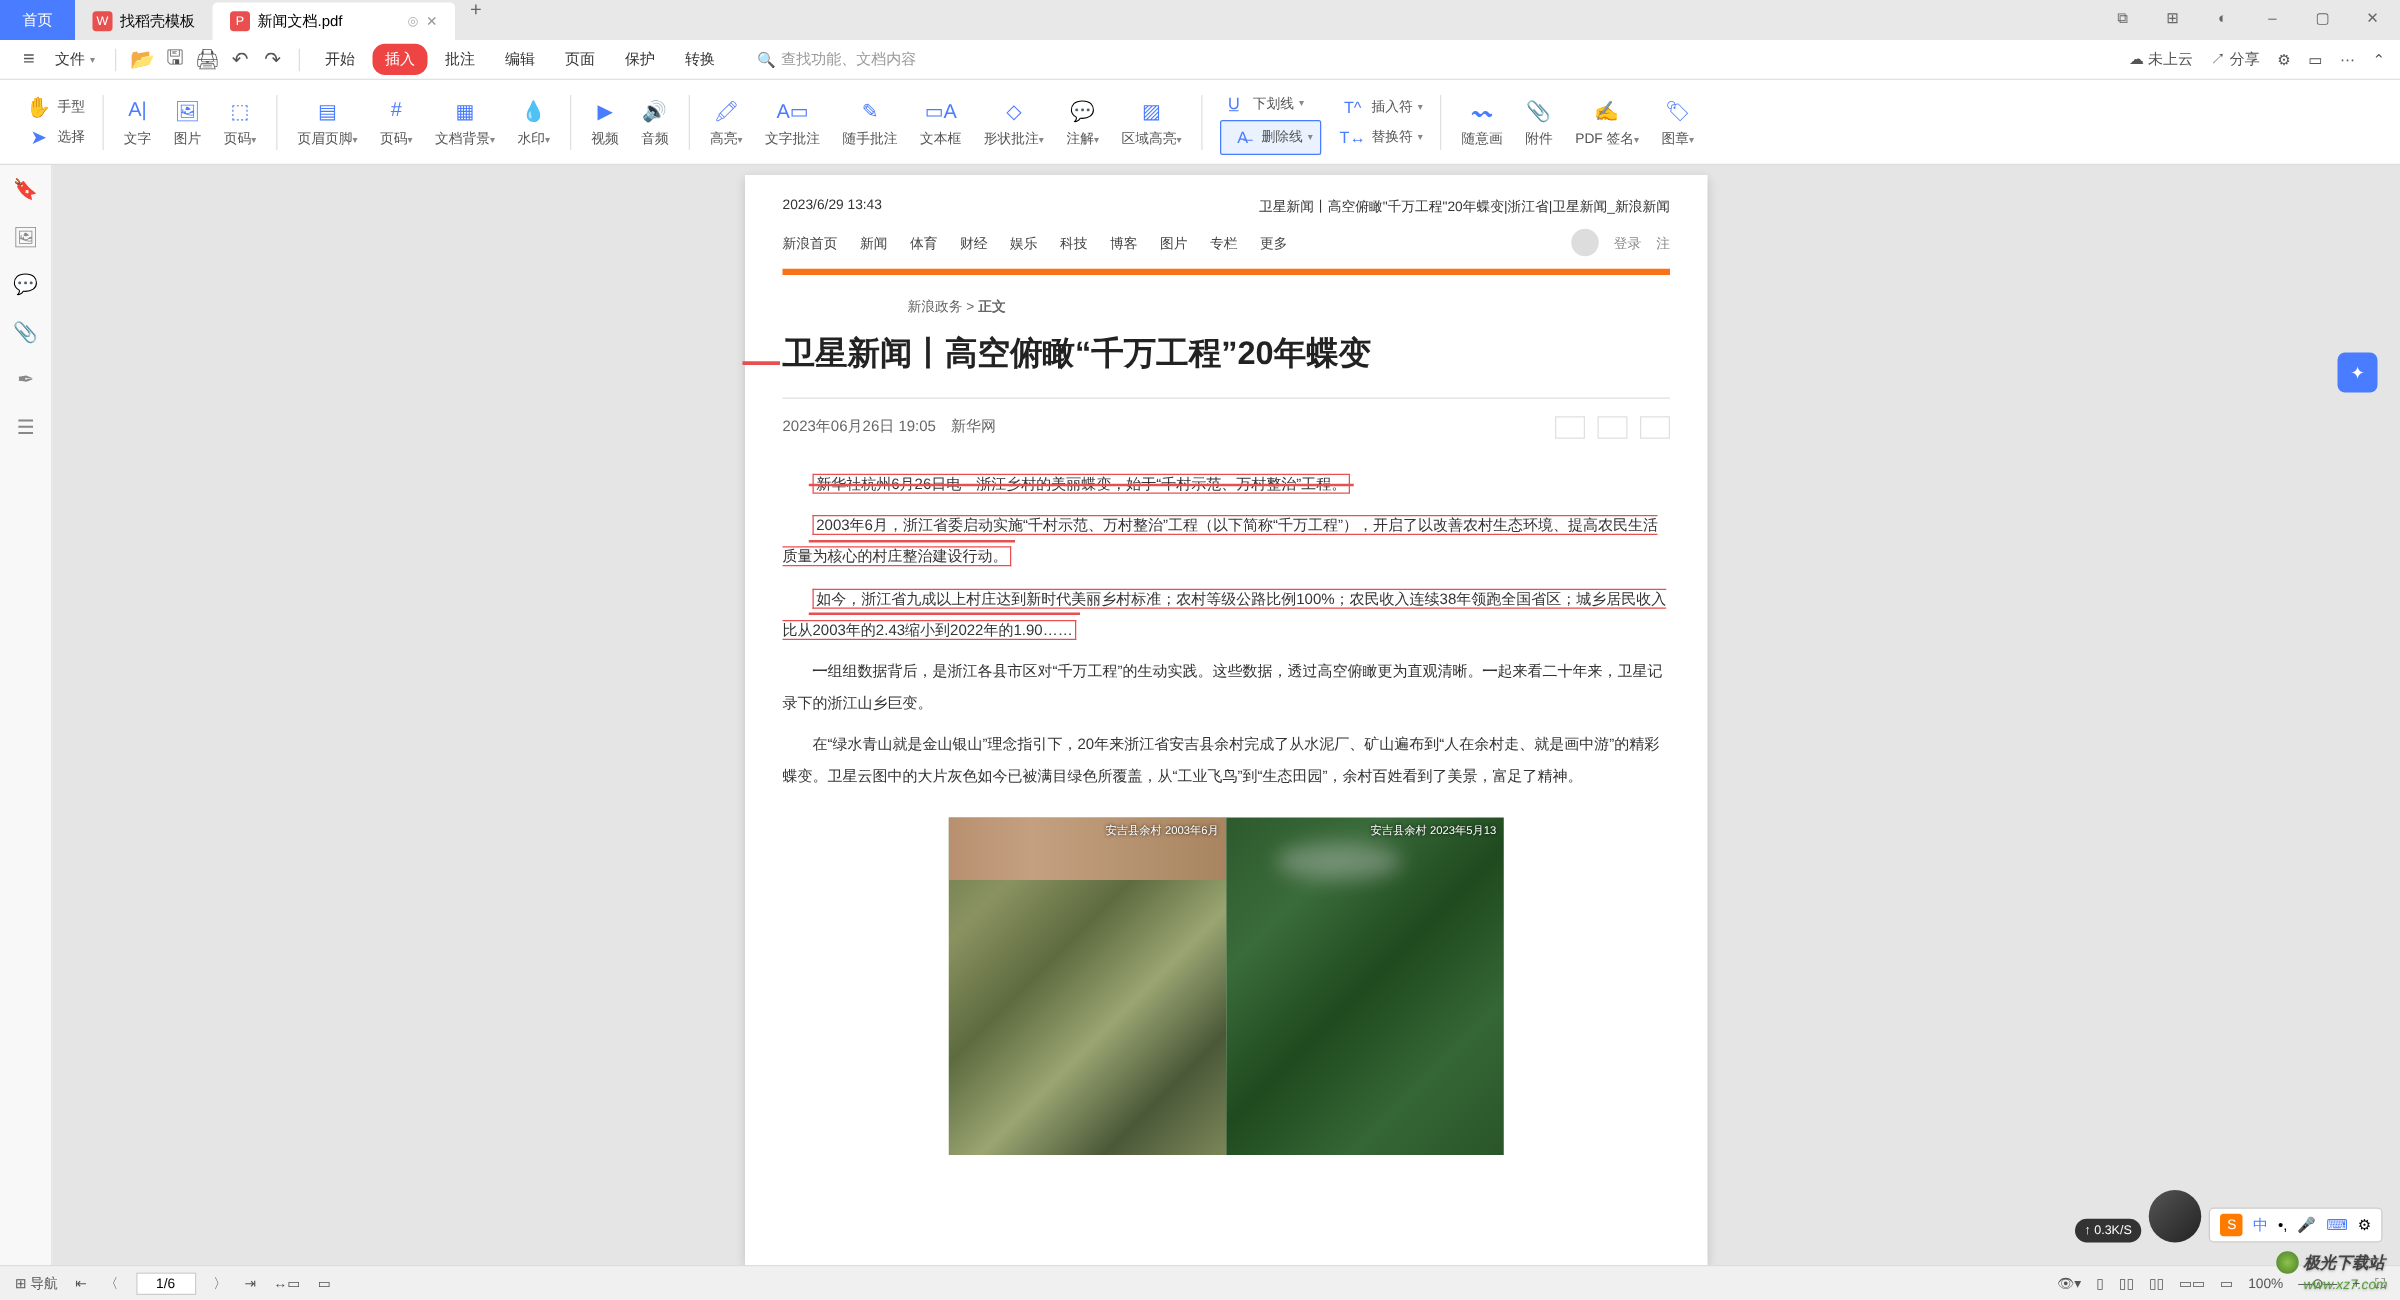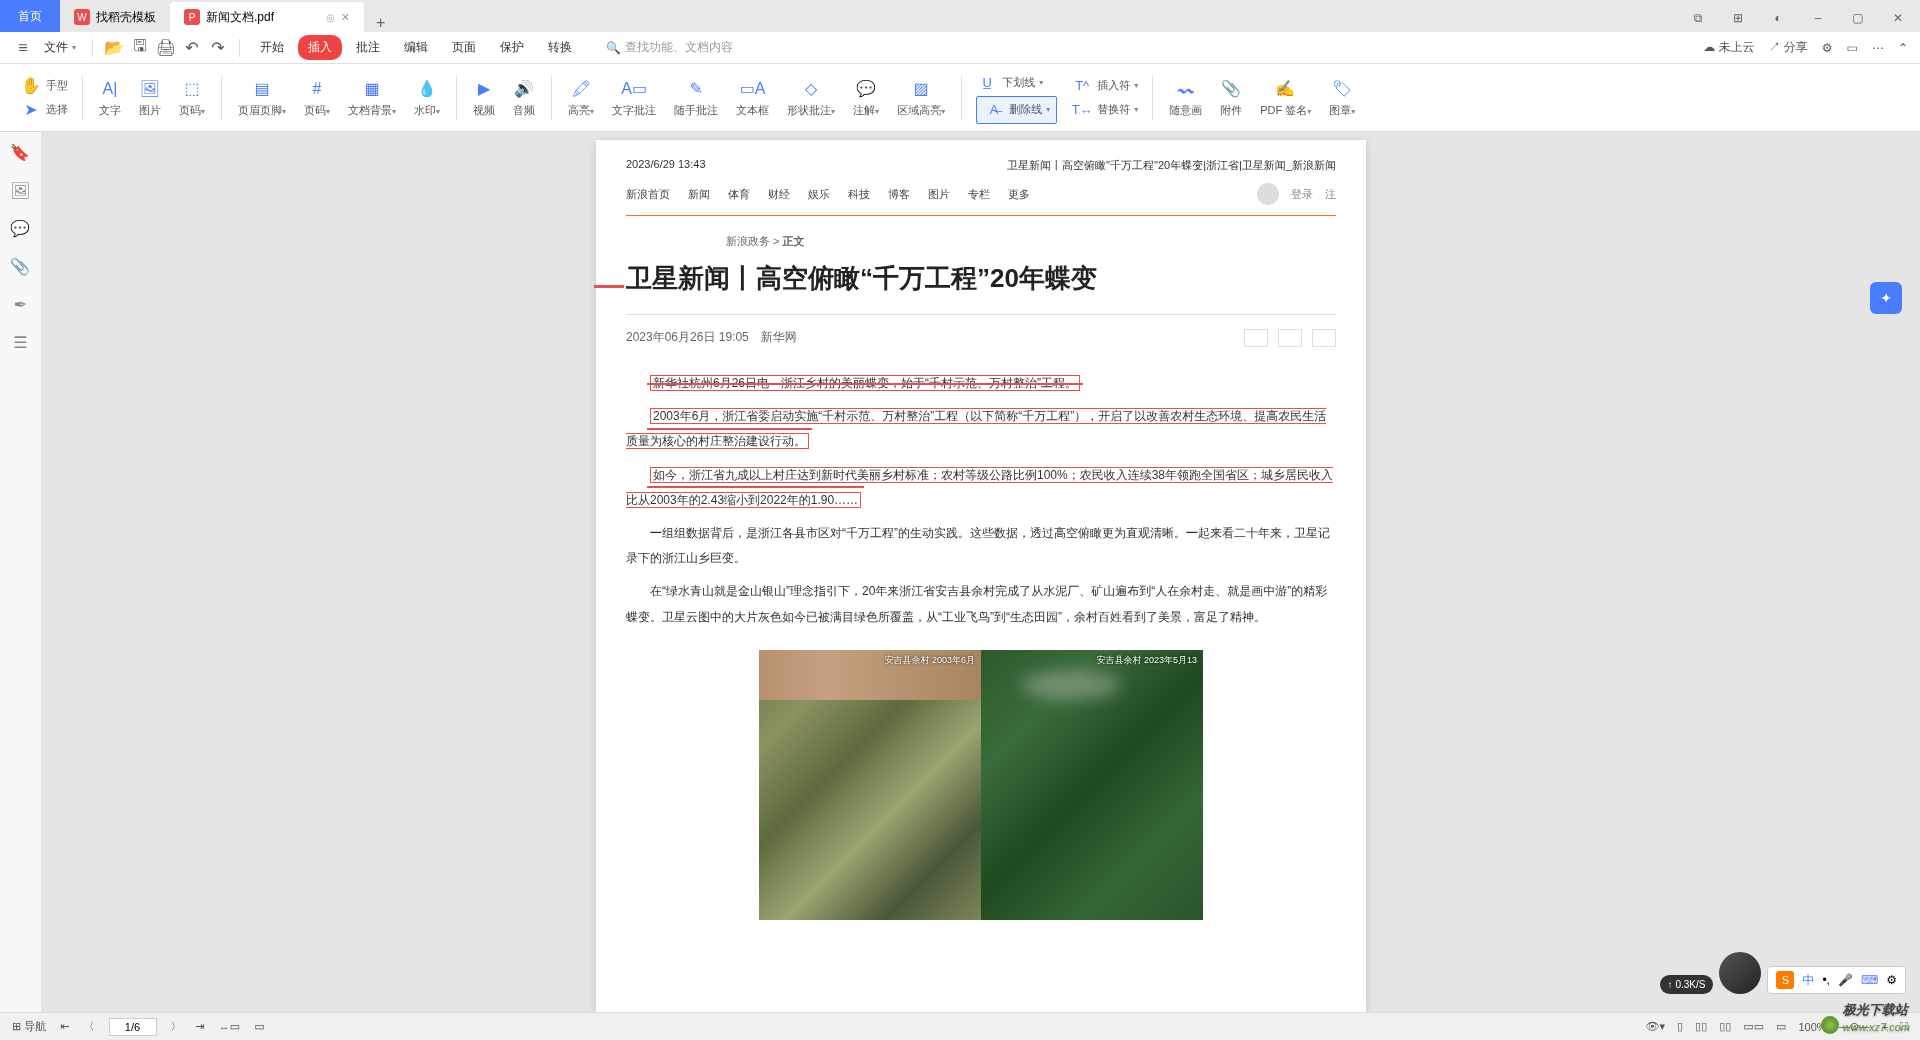--- a/index.html
+++ b/index.html
@@ -1,19 +1,19 @@
 <!DOCTYPE html>
 <html><head>
 <meta charset="utf-8">
 <style>
 * { margin: 0; padding: 0; box-sizing: border-box; font-family: "Microsoft YaHei", "PingFang SC", sans-serif; }
 body { background: #f5f5f5; width: 1920px; height: 1040px; overflow: hidden; position: relative; }
 
 
-.titlebar { height: 32px; background: #e8e8e8; display: flex; align-items: flex-end; }
+.titlebar { height: 32px; background: #e8e8e8; display: flex; align-items: flex-start; }
 .tab-home { background: #4a7cff; color: #fff; padding: 0 18px; height: 32px; display: flex; align-items: center; font-size: 12px; }
 .tab-doc { background: #fff; padding: 0 14px; height: 30px; margin-top: 2px; display: flex; align-items: center; font-size: 12px; gap: 6px; border-top-left-radius: 4px; border-top-right-radius: 4px; }
 .tab-doc.inactive { background: transparent; }
 .tab-close { color: #999; font-size: 11px; }
 .tab-add { padding: 0 12px; color: #666; font-size: 16px; }
 .titlebar-right { margin-left: auto; display: flex; gap: 12px; padding-right: 8px; align-items: center; }
 .win-btn { width: 28px; height: 28px; display: flex; align-items: center; justify-content: center; color: #666; font-size: 12px; }
 
 
 .menubar { height: 32px; background: #fff; display: flex; align-items: center; padding: 0 12px; border-bottom: 1px solid #e0e0e0; gap: 4px; }
@@ -37,21 +37,21 @@
 .highlighted-tool { border: 1px solid #4a7cff; background: #eaf2ff; padding: 2px 6px; border-radius: 2px; }
 
 
 .left-sidebar { position: absolute; left: 0; top: 132px; width: 42px; height: calc(100% - 132px - 28px); background: #f8f8f8; border-right: 1px solid #e0e0e0; display: flex; flex-direction: column; align-items: center; padding-top: 10px; gap: 18px; }
 .side-icon { width: 20px; height: 20px; color: #888; display: flex; align-items: center; justify-content: center; font-size: 16px; }
 
 
 .doc-area { position: absolute; left: 42px; top: 132px; right: 0; bottom: 28px; background: #e5e5e5; overflow: hidden; display: flex; justify-content: center; }
 .page { width: 770px; background: #fff; margin-top: 8px; box-shadow: 0 2px 8px rgba(0,0,0,0.15); padding: 18px 30px; position: relative; }
 .page-header { display: flex; justify-content: space-between; font-size: 11px; color: #333; padding-bottom: 4px; }
-.page-nav { display: flex; gap: 18px; font-size: 11px; color: #444; padding: 6px 0 10px; align-items: center; border-bottom: 1px solid #f97316; }
+.page-nav { display: flex; gap: 18px; font-size: 11px; color: #444; padding: 6px 0 10px; align-items: center; border-bottom: 5px solid #f97316; }
 .page-nav .right { margin-left: auto; display: flex; gap: 12px; align-items: center; color: #888; }
 .avatar-circle { width: 22px; height: 22px; border-radius: 50%; background: #ddd; }
 .breadcrumb { font-size: 11px; color: #666; padding: 18px 0 8px 100px; }
 .article-title { font-size: 26px; font-weight: bold; color: #222; padding: 4px 0 18px; border-bottom: 1px solid #e0e0e0; position: relative; }
 .red-mark { position: absolute; left: -32px; top: 28px; width: 30px; height: 3px; background: #e94f4f; }
 .article-meta { font-size: 12px; color: #666; padding: 14px 0 20px; display: flex; justify-content: space-between; }
 .article-meta .boxes { display: flex; gap: 10px; }
 .meta-box { width: 24px; height: 18px; border: 1px solid #e0e0e0; }
 .para { font-size: 12px; color: #333; line-height: 2.1; padding: 4px 0; text-indent: 2em; }
 .strike-wrap { position: relative; display: inline; }
@@ -71,21 +71,21 @@
 .speed-badge { background: #333; color: #fff; font-size: 10px; padding: 4px 8px; border-radius: 10px; }
 .ime-bar { background: #fff; border: 1px solid #ccc; border-radius: 4px; display: flex; gap: 8px; padding: 4px 8px; font-size: 12px; align-items: center; }
 .circ { width: 42px; height: 42px; border-radius: 50%; background: linear-gradient(135deg,#555,#222); }
 
 
 .statusbar { position: absolute; left: 0; right: 0; bottom: 0; height: 28px; background: #f0f0f0; border-top: 1px solid #ddd; display: flex; align-items: center; padding: 0 12px; font-size: 11px; color: #555; gap: 14px; }
 .statusbar .right { margin-left: auto; display: flex; align-items: center; gap: 12px; }
 .page-input { width: 48px; height: 18px; border: 1px solid #ccc; text-align: center; font-size: 11px; background: #fff; }
 
 
-.wm { position: absolute; right: 10px; bottom: 6px; font-size: 13px; color: #6ab04c; font-style: italic; display: flex; align-items: flex-end; gap: 4px; text-shadow: 0 1px 2px rgba(0,0,0,0.3); z-index: 100; }
+.wm { position: absolute; right: 10px; bottom: 6px; font-size: 13px; color: #6ab04c; font-style: italic; display: flex; align-items: flex-start; gap: 4px; text-shadow: 0 1px 2px rgba(0,0,0,0.3); z-index: 100; }
 .wm .dot { width: 18px; height: 18px; border-radius: 50%; background: radial-gradient(circle,#8bc34a,#4a7c2a); }
 </style>
 </head>
 <body>
 
 <div class="titlebar">
   <div class="tab-home">首页</div>
   <div class="tab-doc inactive">
     <span style="background:#e94f4f;color:#fff;width:16px;height:16px;border-radius:3px;display:flex;align-items:center;justify-content:center;font-size:10px">W</span>
     <span>找稻壳模板</span>

